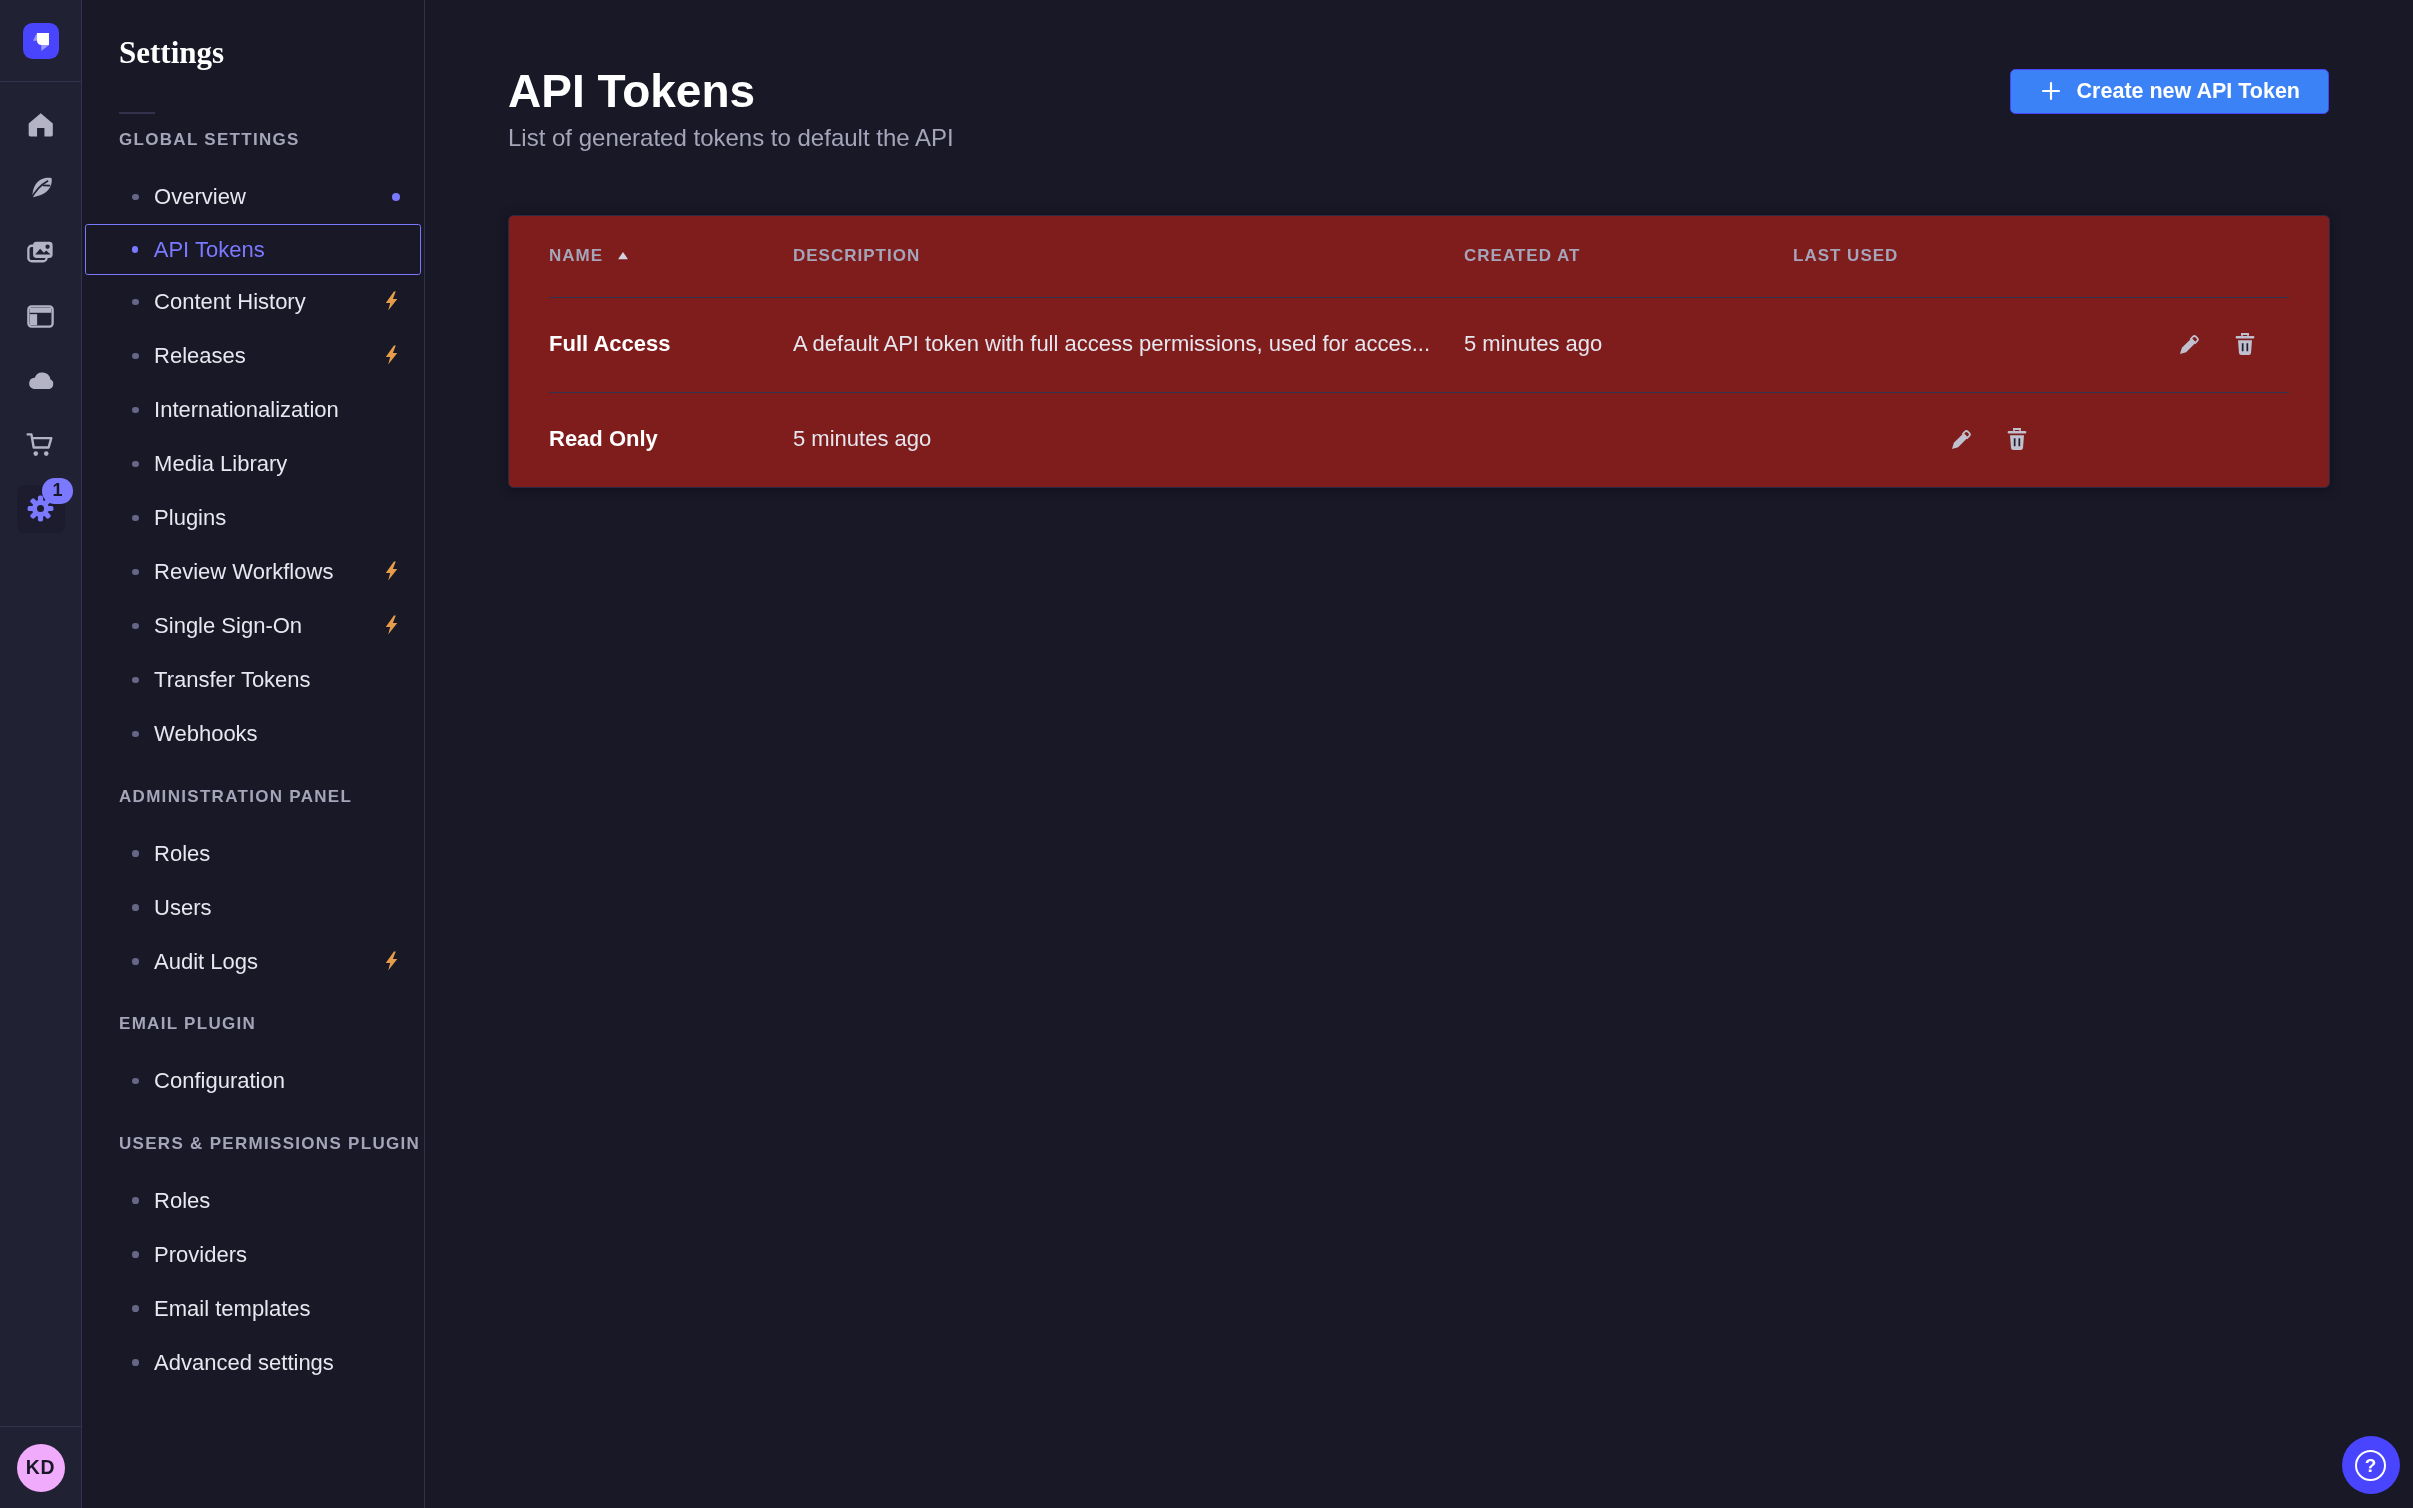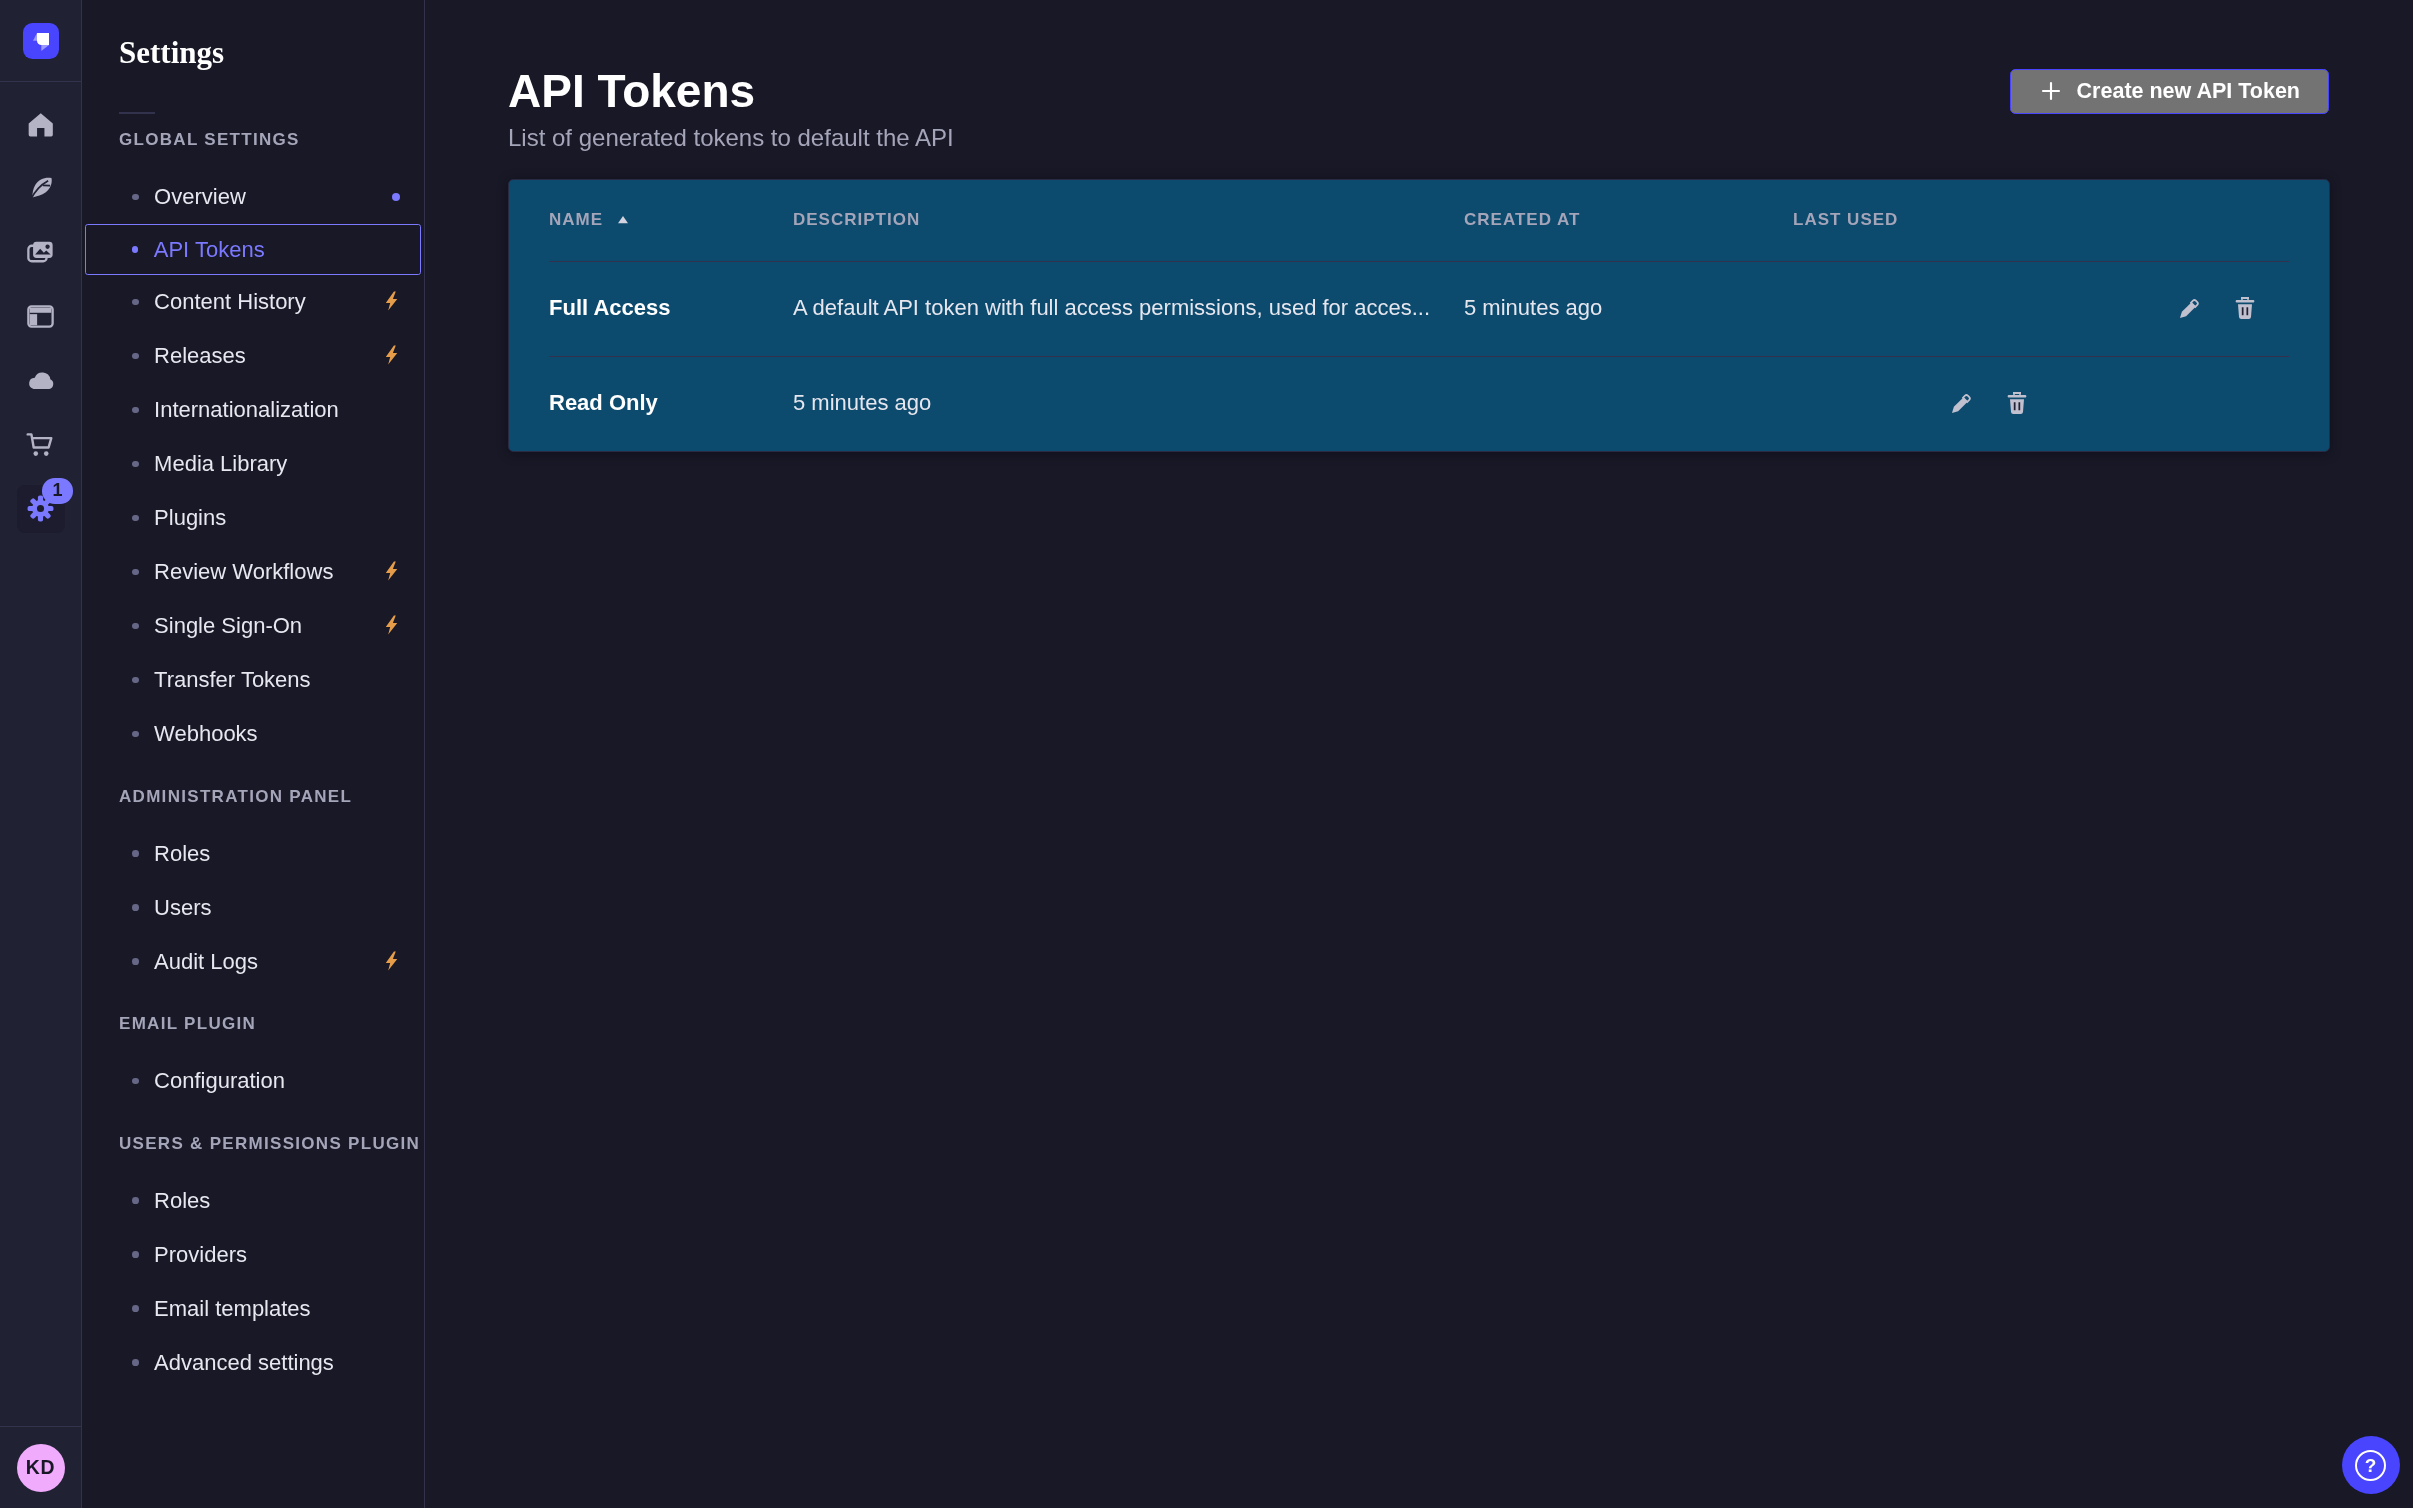--- a/index.html
+++ b/index.html
@@ -84,27 +84,27 @@
     position:absolute; right:24px; top:50%; transform:translateY(-50%);
     width:8px; height:8px; border-radius:50%; background:#7b79ff;
   }
 
   
   .main { position:absolute; left:425px; top:0; right:0; bottom:0; padding:64px 84px 0 83px; }
   .main-header { display:flex; align-items:center; justify-content:space-between; }
   .page-title { font-size:46px; font-weight:600; line-height:54px; color:#ffffff; }
   .page-subtitle { margin-top:5.4px; font-size:24px; line-height:29.5px; color:#a5a5ba; }
   .create-btn {
-    height:45px; background:#737373; border:0.7px solid #4945ff; border-radius:5.4px;
+    height:45px; background:#3b82f6; border:0.7px solid #4945ff; border-radius:5.4px;
     color:#ffffff; font-size:21.5px; font-weight:600; font-family:inherit;
     display:flex; align-items:center; padding:0 28px; cursor:pointer; gap:13.4px;
   }
 
   .card {
-    margin-top:26px; width:1822px; background:#0c4a6e;
+    margin-top:62px; width:1822px; background:#7f1d1d;
     border:0.7px solid #2a2a43; border-radius:5.4px;
     box-shadow:0 1.3px 10.7px rgba(3,3,18,0.35);
   }
   .thead, .trow {
     display:grid; grid-template-columns:244px 671px 329px 268px 1fr;
     align-items:center; padding:0 40px;
   }
   .thead { height:81px; }
   .trow { height:95px; position:relative; }
   .trow::before {

